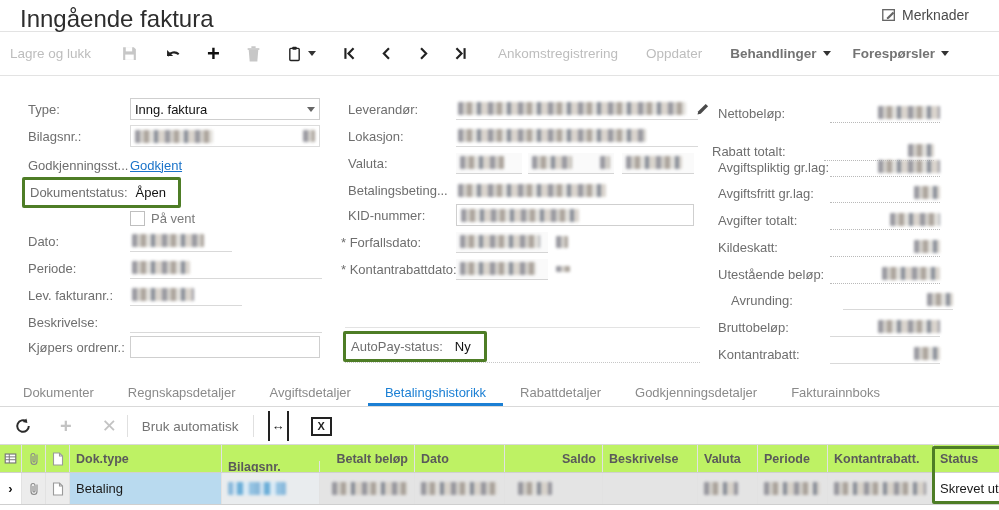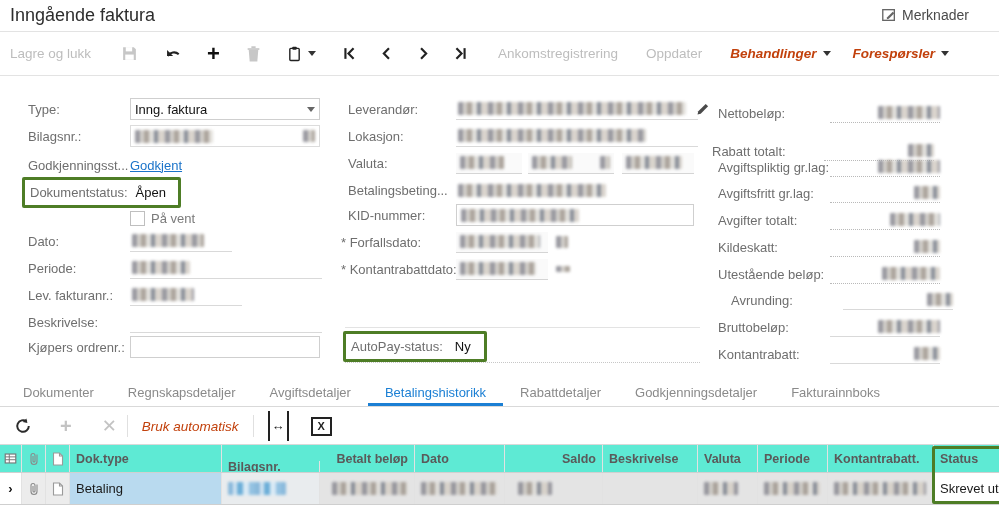--- a/index.html
+++ b/index.html
@@ -1,29 +1,29 @@
 <!DOCTYPE html>
 <html><head>
 <meta charset="utf-8">
 <style>
   html,body{margin:0;padding:0;background:#fff;}
   #app{position:relative;width:999px;height:510px;background:#fff;overflow:hidden;
        font-family:"Liberation Sans",sans-serif;color:#1a1a1a;font-size:13px;}
 
   
   .page-header{position:absolute;top:0;left:0;width:999px;height:31px;border-bottom:1px solid #e3e3e3;}
-  .page-title{position:absolute;left:10px;top:5px;font-size:18px;color:#2d2d2d;}
+  .page-title{position:absolute;left:20px;top:5px;font-size:24px;color:#2d2d2d;}
   .notes-link{position:absolute;left:881px;top:7px;display:flex;align-items:center;gap:5px;color:#4a4a4a;font-size:14px;white-space:nowrap;cursor:pointer;}
 
   
   .toolbar{position:absolute;top:32px;left:0;width:999px;height:43px;border-bottom:1px solid #e3e3e3;display:flex;align-items:center;}
   .tb{display:inline-flex;align-items:center;justify-content:center;height:30px;cursor:pointer;}
   .tb-text{font-size:13.5px;white-space:nowrap;}
   .disabled{color:#bdbdbd;cursor:default;}
-  .dark{color:#c2410c;font-style:italic;}
+  .dark{color:#737373;}
   .caret{display:inline-block;width:0;height:0;border-left:4px solid transparent;border-right:4px solid transparent;border-top:5px solid #333;margin-left:6px;}
   .plus-glyph{font-size:22px;font-weight:700;color:#111;line-height:20px;}
   .plus-gray{font-size:20px;font-weight:700;color:#c3c3c3;line-height:20px;}
   .x-gray{font-size:18px;font-weight:400;color:#c3c3c3;}
   .vdiv{width:1px;height:22px;background:#e0e0e0;margin:0 10px;}
 
   
   .form{position:absolute;top:76px;left:0;width:999px;height:306px;}
   .fr{position:absolute;display:flex;align-items:center;height:22px;}
   .lbl{color:#6e6e6e;white-space:nowrap;}
@@ -48,21 +48,21 @@
   .tab{padding:0 17px;display:flex;align-items:center;color:#8a8a8a;cursor:pointer;white-space:nowrap;border-bottom:3px solid transparent;box-sizing:border-box;}
   .tab.active{color:#1b7fd4;border-bottom-color:#1b7fd4;}
 
   
   .grid-toolbar{position:absolute;top:408px;left:0;width:999px;height:36px;border-bottom:1px solid #d9d9d9;display:flex;align-items:center;}
   .fit-icon{border-left:2px solid #222;border-right:2px solid #222;padding:0 2px;font-size:13px;font-weight:700;color:#222;line-height:14px;}
   .xls-icon{width:17px;height:15px;border:2px solid #222;display:flex;align-items:center;justify-content:center;font-size:11px;font-weight:700;color:#222;}
 
   
   .table{position:absolute;top:445px;left:0;width:999px;}
-  .thead{display:flex;height:28px;background:#5eead4;border-bottom:1px solid #d0d0d0;box-sizing:border-box;}
+  .thead{display:flex;height:28px;background:#bef264;border-bottom:1px solid #d0d0d0;box-sizing:border-box;}
   .trow{display:flex;height:32px;border-bottom:1px solid #cfcfcf;box-sizing:border-box;}
   .cell{display:flex;align-items:center;padding:0 6px;box-sizing:border-box;border-right:1px solid #e2e2e2;overflow:hidden;white-space:nowrap;}
   .thead .cell{color:#5a5a5a;font-weight:700;font-size:12.5px;}
   .r{justify-content:flex-end;}
   .c{justify-content:center;padding:0;}
   .row-gray{background:#e4e4e4;}
   .row-white{background:#fff;}
   .row-sel{background:#b9daef;}
   .status-overlay{position:absolute;left:932px;top:1px;width:72px;height:58px;border:3px solid #4e7d26;border-radius:2px;box-sizing:border-box;pointer-events:none;}
   .arrow-right{font-weight:700;color:#111;font-size:13px;}

